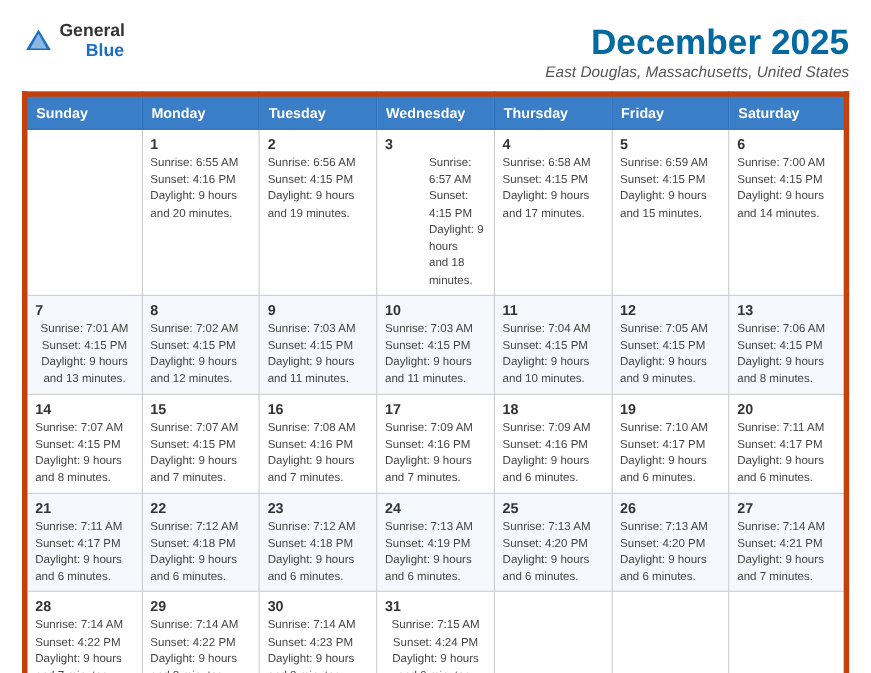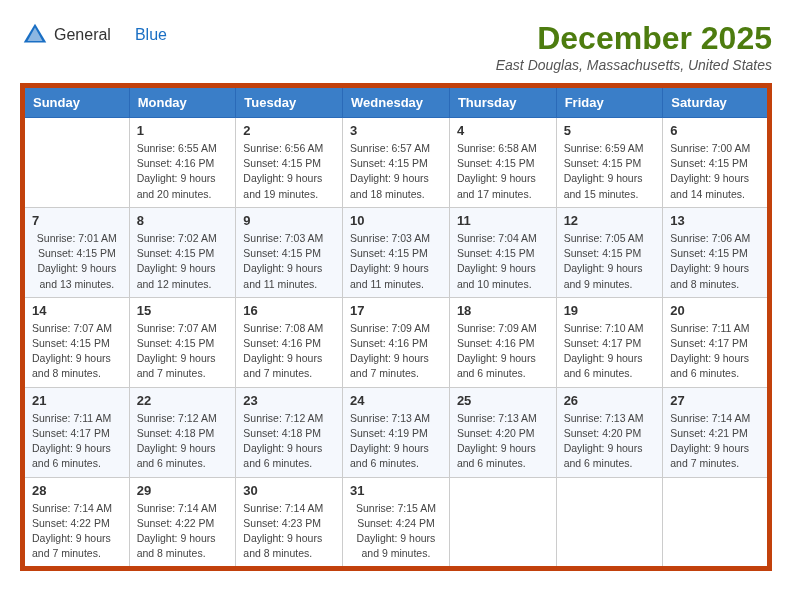--- a/index.html
+++ b/index.html
@@ -16,37 +16,38 @@
       align-items: flex-start;
       margin-bottom: 10px;
     }
     .logo {
       display: flex;
       align-items: center;
       gap: 4px;
     }
     .logo-text {
       display: flex;
+      flex-direction: column;
       font-size: 16px;
-      font-weight: normal;
+      font-weight: bold;
       line-height: 1.1;
     }
     .logo-general { color: #333; }
     .logo-blue { color: #1a6fc4; margin-left: 24px; }
     .logo-icon {
       width: 30px;
       height: 30px;
     }
     .title-area {
       text-align: right;
     }
     .month-title {
       font-size: 32px;
       font-weight: bold;
-      color: #4d7c0f;
+      color: #0369a1;
     }
     .location-title {
       font-size: 14px;
       color: #555;
       font-style: italic;
     }
     .calendar {
       width: 100%;
       border-collapse: collapse;
       border: 5px solid #c2410c;
@@ -137,21 +138,21 @@
         </td>
         <td>
           <span class="day-number">2</span>
           <div class="day-info" style="white-space: pre-line;">Sunrise: 6:56 AM
 Sunset: 4:15 PM
 Daylight: 9 hours
 and 19 minutes.</div>
         </td>
         <td>
           <span class="day-number">3</span>
-          <div class="day-info" style="white-space: pre-line;">Sunrise: 6:57 AM
+          <div class="day-info" style="white-space: pre-line; margin-left: 40px;">Sunrise: 6:57 AM
 Sunset: 4:15 PM
 Daylight: 9 hours
 and 18 minutes.</div>
         </td>
         <td>
           <span class="day-number">4</span>
           <div class="day-info" style="white-space: pre-line;">Sunrise: 6:58 AM
 Sunset: 4:15 PM
 Daylight: 9 hours
 and 17 minutes.</div>

